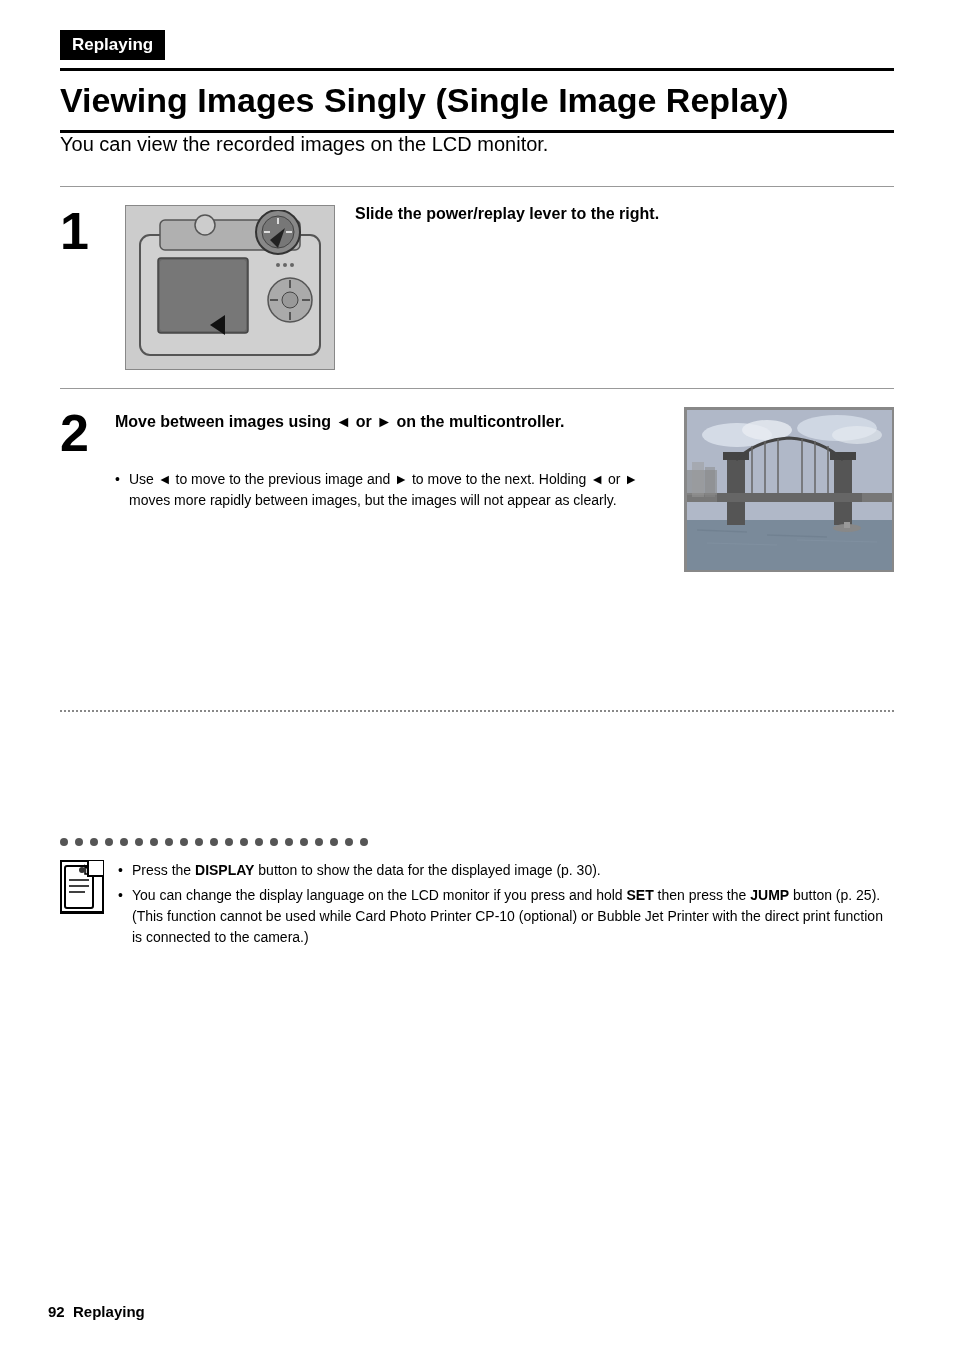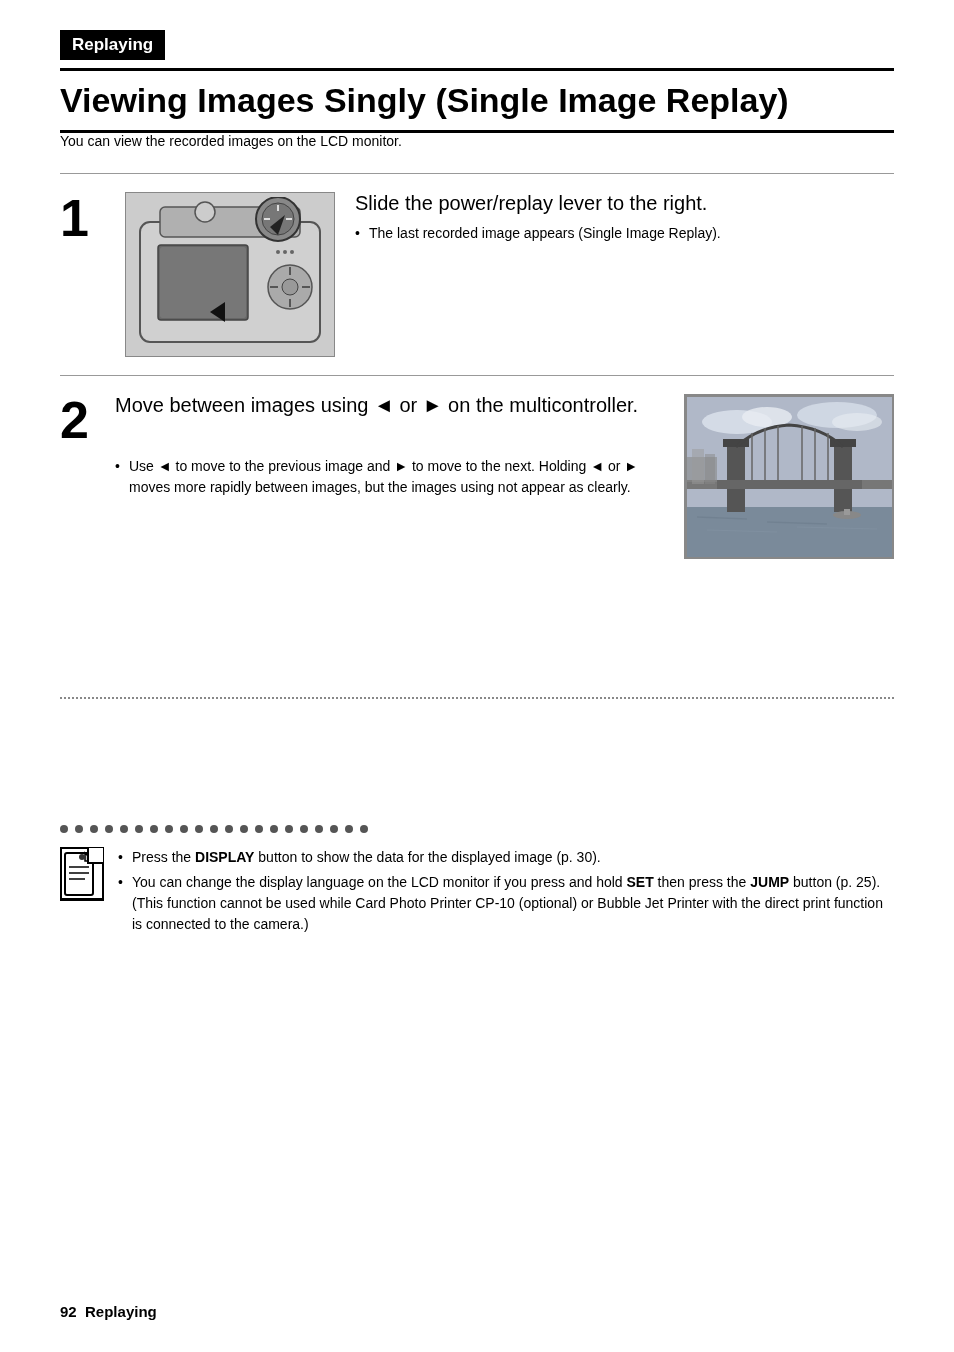--- a/index.html
+++ b/index.html
@@ -28,22 +28,22 @@
     
     .main-title {
       font-size: 34px;
       font-weight: bold;
       border-top: 3px solid #000;
       border-bottom: 3px solid #000;
       padding: 10px 0;
     }
     
     .intro-text {
-      font-size: 14px;
-      margin-bottom: 24px;
+      font-size: 20px;
+      margin-bottom: 30px;
     }
     
     .divider {
       border: none;
       border-top: 1px solid #999;
       margin: 0 0 0 0;
     }
     
     .step-section {
       display: flex;
@@ -56,22 +56,22 @@
       font-size: 52px;
       font-weight: bold;
       line-height: 1;
       min-width: 45px;
       flex-shrink: 0;
     }
     .step-content {
       flex: 1;
     }
     .step-title {
-      font-size: 20px;
-      font-weight: normal;
+      font-size: 16px;
+      font-weight: bold;
       margin-bottom: 8px;
     }
     .step-bullets {
       list-style: none;
       padding: 0;
     }
     .step-bullets li {
       padding-left: 14px;
       position: relative;
       margin-bottom: 4px;
@@ -171,21 +171,21 @@
     .notes-content ul li::before {
       content: "•";
       position: absolute;
       left: 0;
     }
     .bold-text { font-weight: bold; }
     
     .footer {
       position: absolute;
       bottom: 32px;
-      left: 60px;
+      left: 48px;
       font-size: 15px;
       font-weight: bold;
     }
     
     .camera-drawing {
       width: 200px;
       height: 155px;
     }
     
     .bridge-drawing {
@@ -258,35 +258,32 @@
 
         <polygon points="80,115 95,105 95,125" fill="#111"></polygon>
 
         <circle cx="148" cy="55" r="2" fill="#666"></circle>
         <circle cx="155" cy="55" r="2" fill="#666"></circle>
         <circle cx="162" cy="55" r="2" fill="#666"></circle>
       </svg>
     </div>
     <div class="step-content">
       <div class="step-title">Slide the power/replay lever to the right.</div>
-      <ul class="step-bullets">
-        <li>The last recorded image appears (Single Image Replay).</li>
-      </ul>
     </div>
   </div>
 
   
   <div class="step2-section">
     <div class="step2-left">
       <div class="step2-header">
         <div class="step-number">2</div>
-        <div class="step-title" style="">Move between images using ◄ or ► on the multicontroller.</div>
+        <div class="step-title" style="margin-top:6px;">Move between images using ◄ or ► on the multicontroller.</div>
       </div>
       <ul class="step-bullets" style="margin-left:55px;">
-        <li>Use ◄ to move to the previous image and ► to move to the next. Holding ◄ or ► moves more rapidly between images, but the images using not appear as clearly.</li>
+        <li>Use ◄ to move to the previous image and ► to move to the next. Holding ◄ or ► moves more rapidly between images, but the images will not appear as clearly.</li>
       </ul>
     </div>
     <div class="bridge-img">
 
       <svg class="bridge-drawing" viewBox="0 0 205 160">
 
         <rect x="0" y="0" width="205" height="160" fill="#b0b8c8"></rect>
 
         <ellipse cx="50" cy="25" rx="35" ry="12" fill="#dde4ee" opacity="0.8"></ellipse>
         <ellipse cx="80" cy="20" rx="25" ry="10" fill="#e8ecf2" opacity="0.8"></ellipse>

